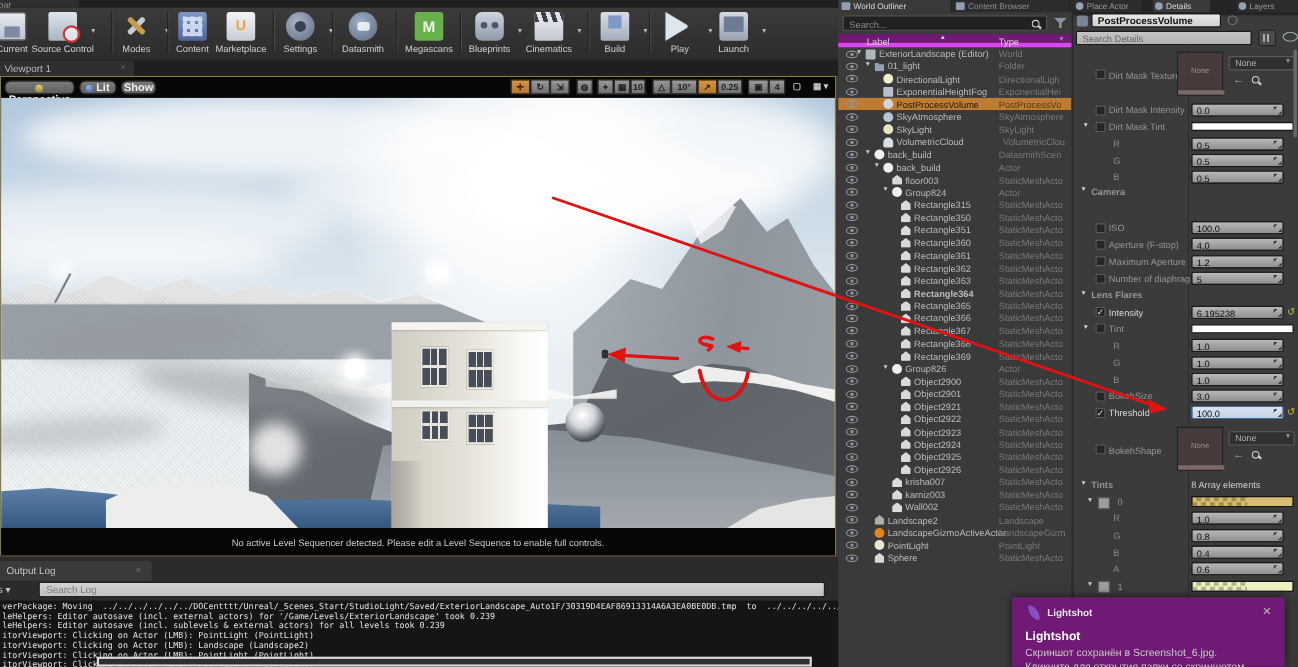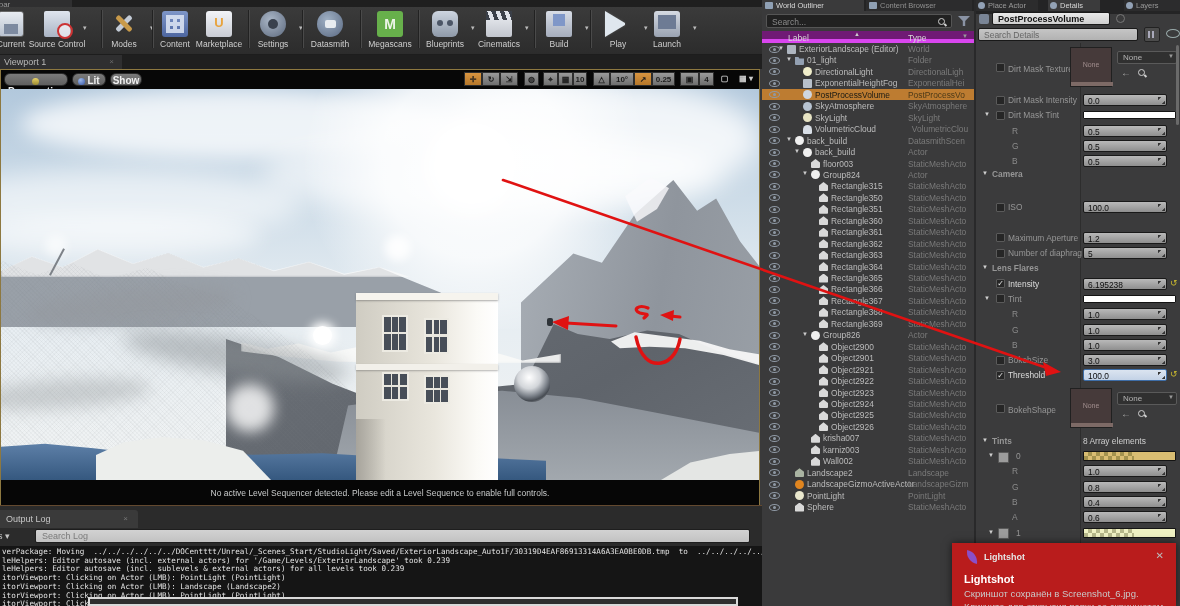--- a/index.html
+++ b/index.html
@@ -114,21 +114,21 @@
 .dt-exp { position:absolute; left:8px; top:3px; font-size:6px; color:#cfcfcf; }
 .dt-num { position:absolute; left:107px; top:1px; width:84px; height:12px; background:linear-gradient(#b9b9b9,#8f8f8f); border:1px solid #191919; border-radius:2px; color:#0e0e0e; font-size:8.4px; padding:1px 0 0 4px; }
 .dt-num .corner { position:absolute; right:1.5px; top:2px; width:7px; height:7px; background:linear-gradient(135deg,#333 2px,transparent 2.5px) left top/4px 4px no-repeat, linear-gradient(-45deg,#333 2px,transparent 2.5px) right bottom/4px 4px no-repeat; }
 .dt-reset { position:absolute; left:194px; top:1px; color:#cdbc2e; font-size:9px; }
 .dt-colorbar { position:absolute; left:107px; top:3px; width:93px; height:8px; border:1px solid #141414; border-radius:1px; }
 .dt-sechdr { font-weight:bold; color:#ececec; font-size:8.8px; }
 .divline { position:absolute; left:104px; top:0; width:1px; height:100%; background:#2d2d2d; }
 .dt-scroll { position:absolute; left:200px; top:45px; width:3px; height:80px; background:#6a6a6a; border-radius:2px; }
 
 
-.lightshot { position:absolute; left:952px; top:543px; width:224px; height:63px; background:#b91c1c; box-shadow:0 0 8px rgba(0,0,0,.6); z-index:40; }
+.lightshot { position:absolute; left:920px; top:543px; width:248px; height:63px; background:#701a75; box-shadow:0 0 8px rgba(0,0,0,.6); z-index:40; }
 .ls-feather { position:absolute; left:14px; top:8px; width:12px; height:12px; background:#8a4fc8; border-radius:0 100% 0 100%; transform:rotate(10deg); }
 .ls-app { position:absolute; left:32px; top:9px; color:#e4e4e4; font-size:9px; font-weight:bold; }
 .ls-x { position:absolute; right:12px; top:7px; color:#bbb; font-size:10px; }
 .ls-title { position:absolute; left:12px; top:30px; color:#fff; font-size:11px; font-weight:bold; }
 .ls-line { position:absolute; left:12px; color:#c9c9c9; font-size:9.5px; white-space:nowrap; }
 
 .mag { position:absolute; width:8px; height:8px; }
 .mag:before { content:""; position:absolute; left:0; top:0; width:5px; height:5px; border:1.4px solid #1c1c1c; border-radius:50%; }
 .mag:after { content:""; position:absolute; left:5.5px; top:5.5px; width:3px; height:1.6px; background:#1c1c1c; transform:rotate(45deg); }
 .mag.light:before { border-color:#cfcfcf; }
@@ -430,21 +430,21 @@
         </div>
         <div class="ol-row" style="top: 206.1px;">
           <div class="eye"></div>
           <span class="olicon ic-house" style="left: 57px; background: rgb(217, 217, 217); border-radius: 1px; clip-path: polygon(50% 0px, 100% 40%, 100% 100%, 0px 100%, 0px 40%);"></span>
           <span class="lab" style="left: 69px;">Rectangle363</span>
           <span class="typ">StaticMeshActo</span>
         </div>
         <div class="ol-row" style="top: 217.55px;">
           <div class="eye"></div>
           <span class="olicon ic-house" style="left: 57px; background: rgb(217, 217, 217); border-radius: 1px; clip-path: polygon(50% 0px, 100% 40%, 100% 100%, 0px 100%, 0px 40%);"></span>
-          <span class="lab" style="left: 69px;">Rectangle364</span>
+          <span class="lab" style="left: 69px; font-weight: bold;">Rectangle364</span>
           <span class="typ">StaticMeshActo</span>
         </div>
         <div class="ol-row" style="top: 229px;">
           <div class="eye"></div>
           <span class="olicon ic-house" style="left: 57px; background: rgb(217, 217, 217); border-radius: 1px; clip-path: polygon(50% 0px, 100% 40%, 100% 100%, 0px 100%, 0px 40%);"></span>
           <span class="lab" style="left: 69px;">Rectangle365</span>
           <span class="typ">StaticMeshActo</span>
         </div>
         <div class="ol-row" style="top: 240.45px;">
           <div class="eye"></div>
@@ -622,20 +622,25 @@
         </div>
         <div class="dt-row" style="top: 112px; height: 15.3px; margin-top: 12px;">
           <span class="dt-exp" style="left:6px;">▼</span>
           <span class="lbl dt-sechdr" style="left:16px;">Camera</span>
         </div>
         <div class="dt-row" style="top: 157.1px; height: 15.3px;">
           <span class="dt-chk"></span>
           <span class="lbl">ISO</span>
           <span class="dt-num">100.0<span class="corner"></span></span>
         </div>
+        <div class="dt-row" style="top: 172.4px; height: 15.3px;">
+          <span class="dt-chk"></span>
+          <span class="lbl">Aperture (F-stop)</span>
+          <span class="dt-num">4.0<span class="corner"></span></span>
+        </div>
         <div class="dt-row" style="top: 187.7px; height: 15.3px;">
           <span class="dt-chk"></span>
           <span class="lbl">Maximum Aperture</span>
           <span class="dt-num">1.2<span class="corner"></span></span>
         </div>
         <div class="dt-row" style="top: 203px; height: 15.3px;">
           <span class="dt-chk"></span>
           <span class="lbl">Number of diaphrag</span>
           <span class="dt-num">5<span class="corner"></span></span>
         </div>

